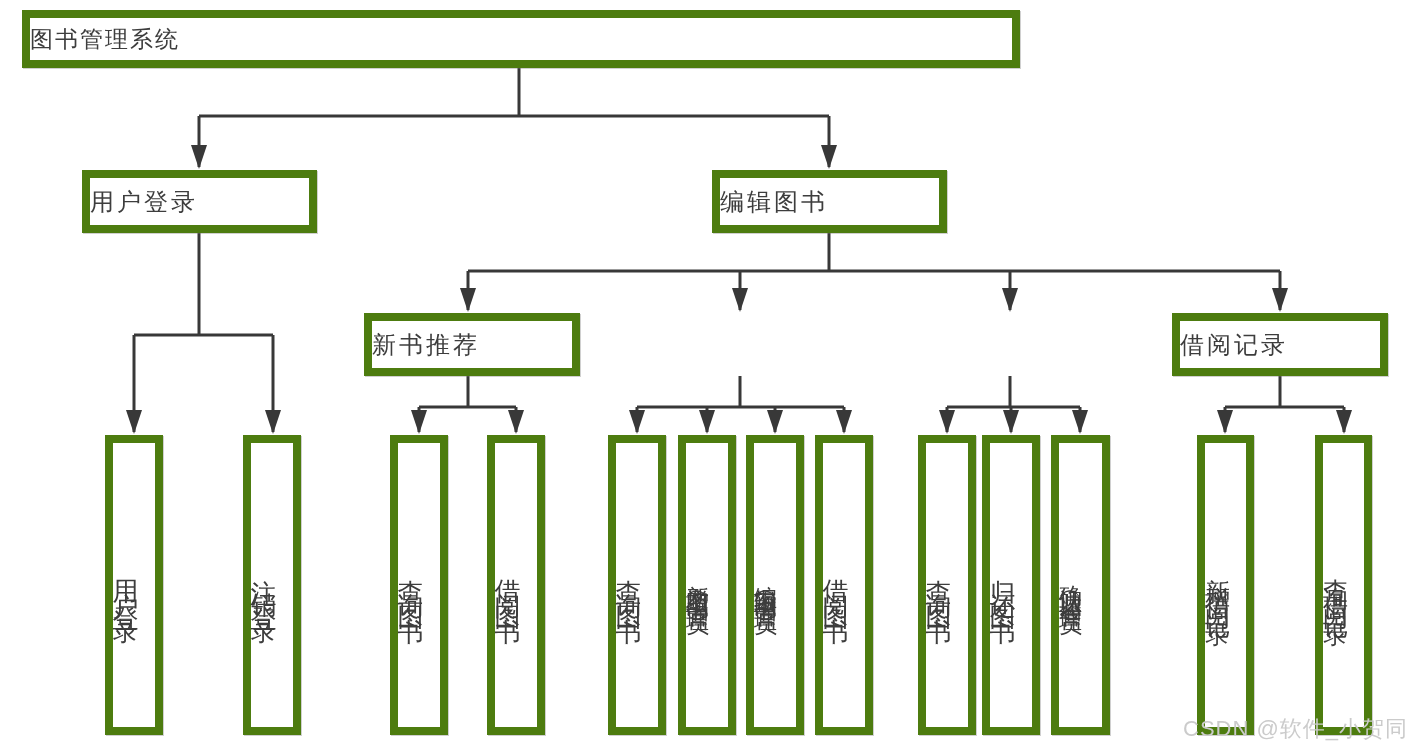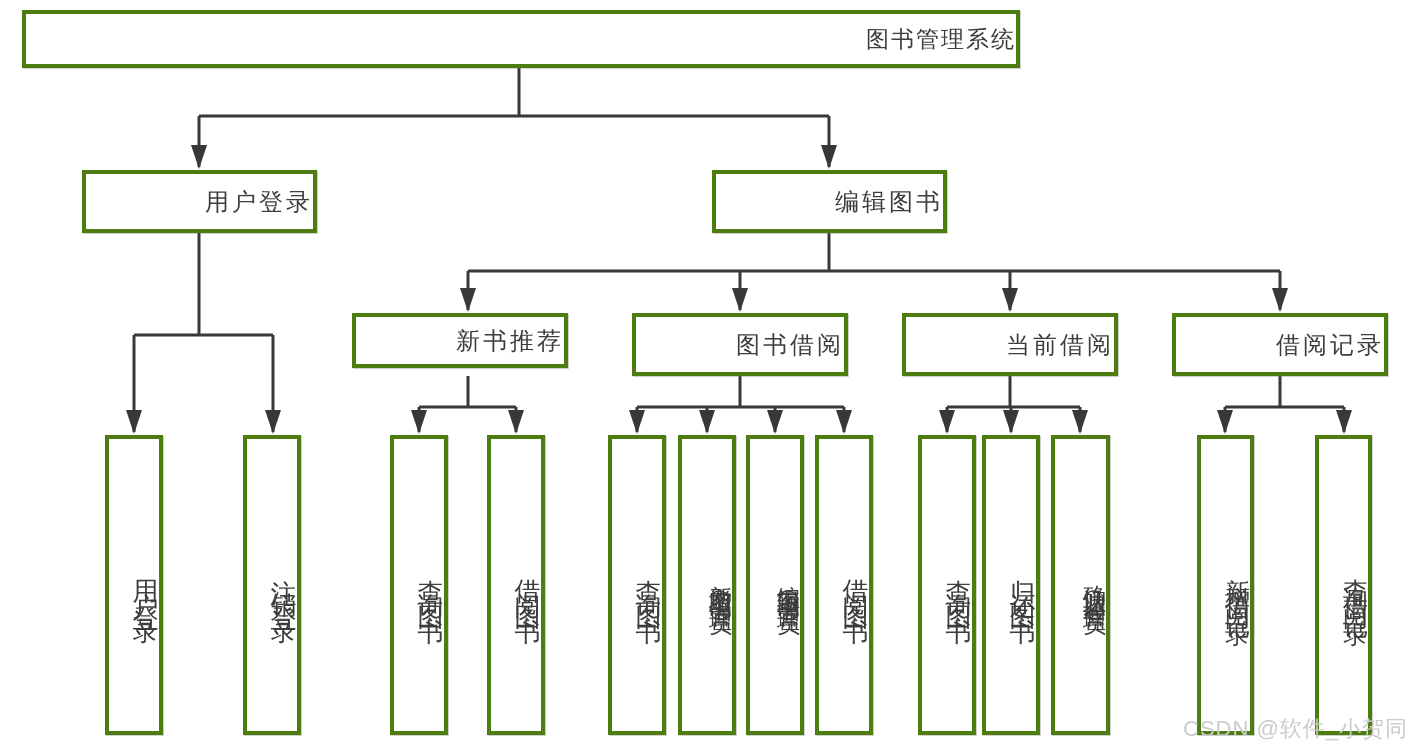--- a/index.html
+++ b/index.html
@@ -3,21 +3,21 @@
 <meta charset="utf-8">
 <style>
   html,body{margin:0;padding:0;background:#ffffff;}
   .stage{
     position:relative;width:1405px;height:747px;background:#ffffff;
     font-family:"Liberation Sans","DejaVu Sans",sans-serif;overflow:hidden;
   }
   .wires{position:absolute;left:0;top:0;}
   .box{
     position:absolute;box-sizing:border-box;background:#ffffff;
-    border:4px solid #4d7c0f;display:flex;align-items:center;justify-content:flex-end;
+    border:8px solid #4d7c0f;display:flex;align-items:center;justify-content:flex-start;
     box-shadow:1px 1px 0 rgba(120,120,120,.35);
   }
   .lbl{color:#3d3d3d;}
   .hbox .lbl{font-size:24px;letter-spacing:3px;white-space:nowrap;}
   .root .lbl{font-size:23px;letter-spacing:2px;}
   .vbox .lbl{
     writing-mode:vertical-rl;text-orientation:mixed;line-height:1;white-space:nowrap;
   }
   .v4 .lbl{font-size:26px;letter-spacing:13px;}
   .v6 .lbl{font-size:25px;letter-spacing:9px;}
@@ -78,28 +78,22 @@
     <span class="lbl">图书管理系统</span>
   </div>
 
   <div class="box hbox" style="left:82px;top:170px;width:235px;height:63px">
     <span class="lbl">用户登录</span>
   </div>
   <div class="box hbox" style="left:712px;top:170px;width:235px;height:63px">
     <span class="lbl">编辑图书</span>
   </div>
 
-  <div class="box hbox" style="left:352px;top:313px;width:216px;height:55px">
+  <div class="box hbox" style="left:364px;top:313px;width:216px;height:63px">
     <span class="lbl">新书推荐</span>
-  </div>
-  <div class="box hbox" style="left:632px;top:313px;width:216px;height:63px">
-    <span class="lbl">图书借阅</span>
-  </div>
-  <div class="box hbox" style="left:902px;top:313px;width:216px;height:63px">
-    <span class="lbl">当前借阅</span>
   </div>
   <div class="box hbox" style="left:1172px;top:313px;width:216px;height:63px">
     <span class="lbl">借阅记录</span>
   </div>
 
   <div class="box vbox v4" style="left:105px;top:435px;width:58px;height:300px">
     <span class="lbl">用户登录</span>
   </div>
   <div class="box vbox v4" style="left:243px;top:435px;width:58px;height:300px">
     <span class="lbl">注销登录</span>

